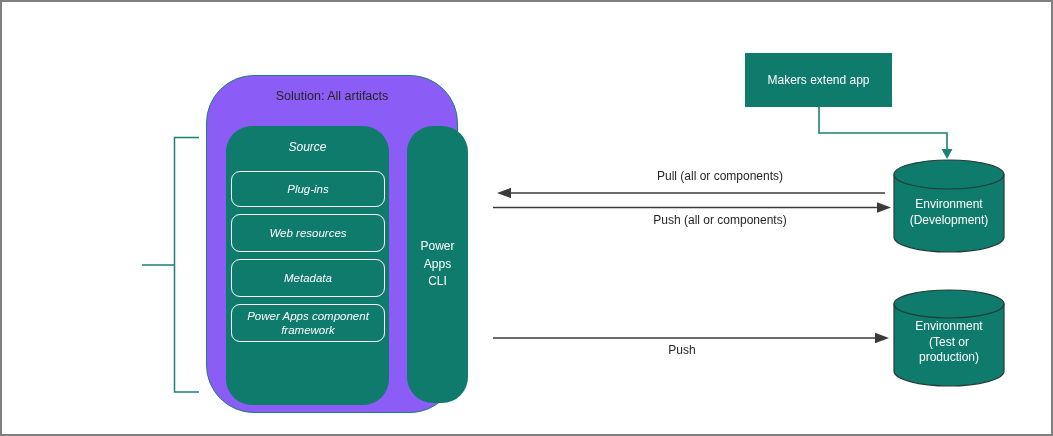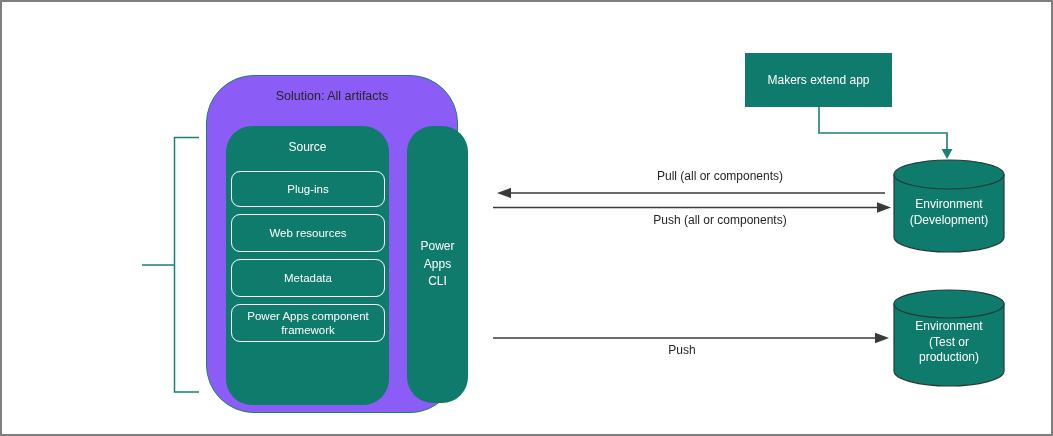--- a/index.html
+++ b/index.html
@@ -32,21 +32,21 @@
   .solution{
     position:absolute;left:204px;top:73px;width:252px;height:338px;
     border:1px solid var(--teal_line);border-radius:48px;background:#8b5cf6;
   }
   .solution-title{
     position:absolute;top:13px;left:0;right:0;text-align:center;
     color:var(--text_dark);font-size:12.5px;
   }
   .source-box{
     position:absolute;left:19px;top:50px;width:163px;height:279px;
-    background:var(--teal);border-radius:26px;
+    background:var(--teal);border-radius:26px;font-style:italic;
   }
   .source-label{
     position:absolute;top:14px;left:0;right:0;text-align:center;
     color:var(--white);font-size:12px;
   }
   .source-items{
     position:absolute;top:45px;left:5px;right:4px;
     display:flex;flex-direction:column;gap:7px;
   }
   .source-item{

